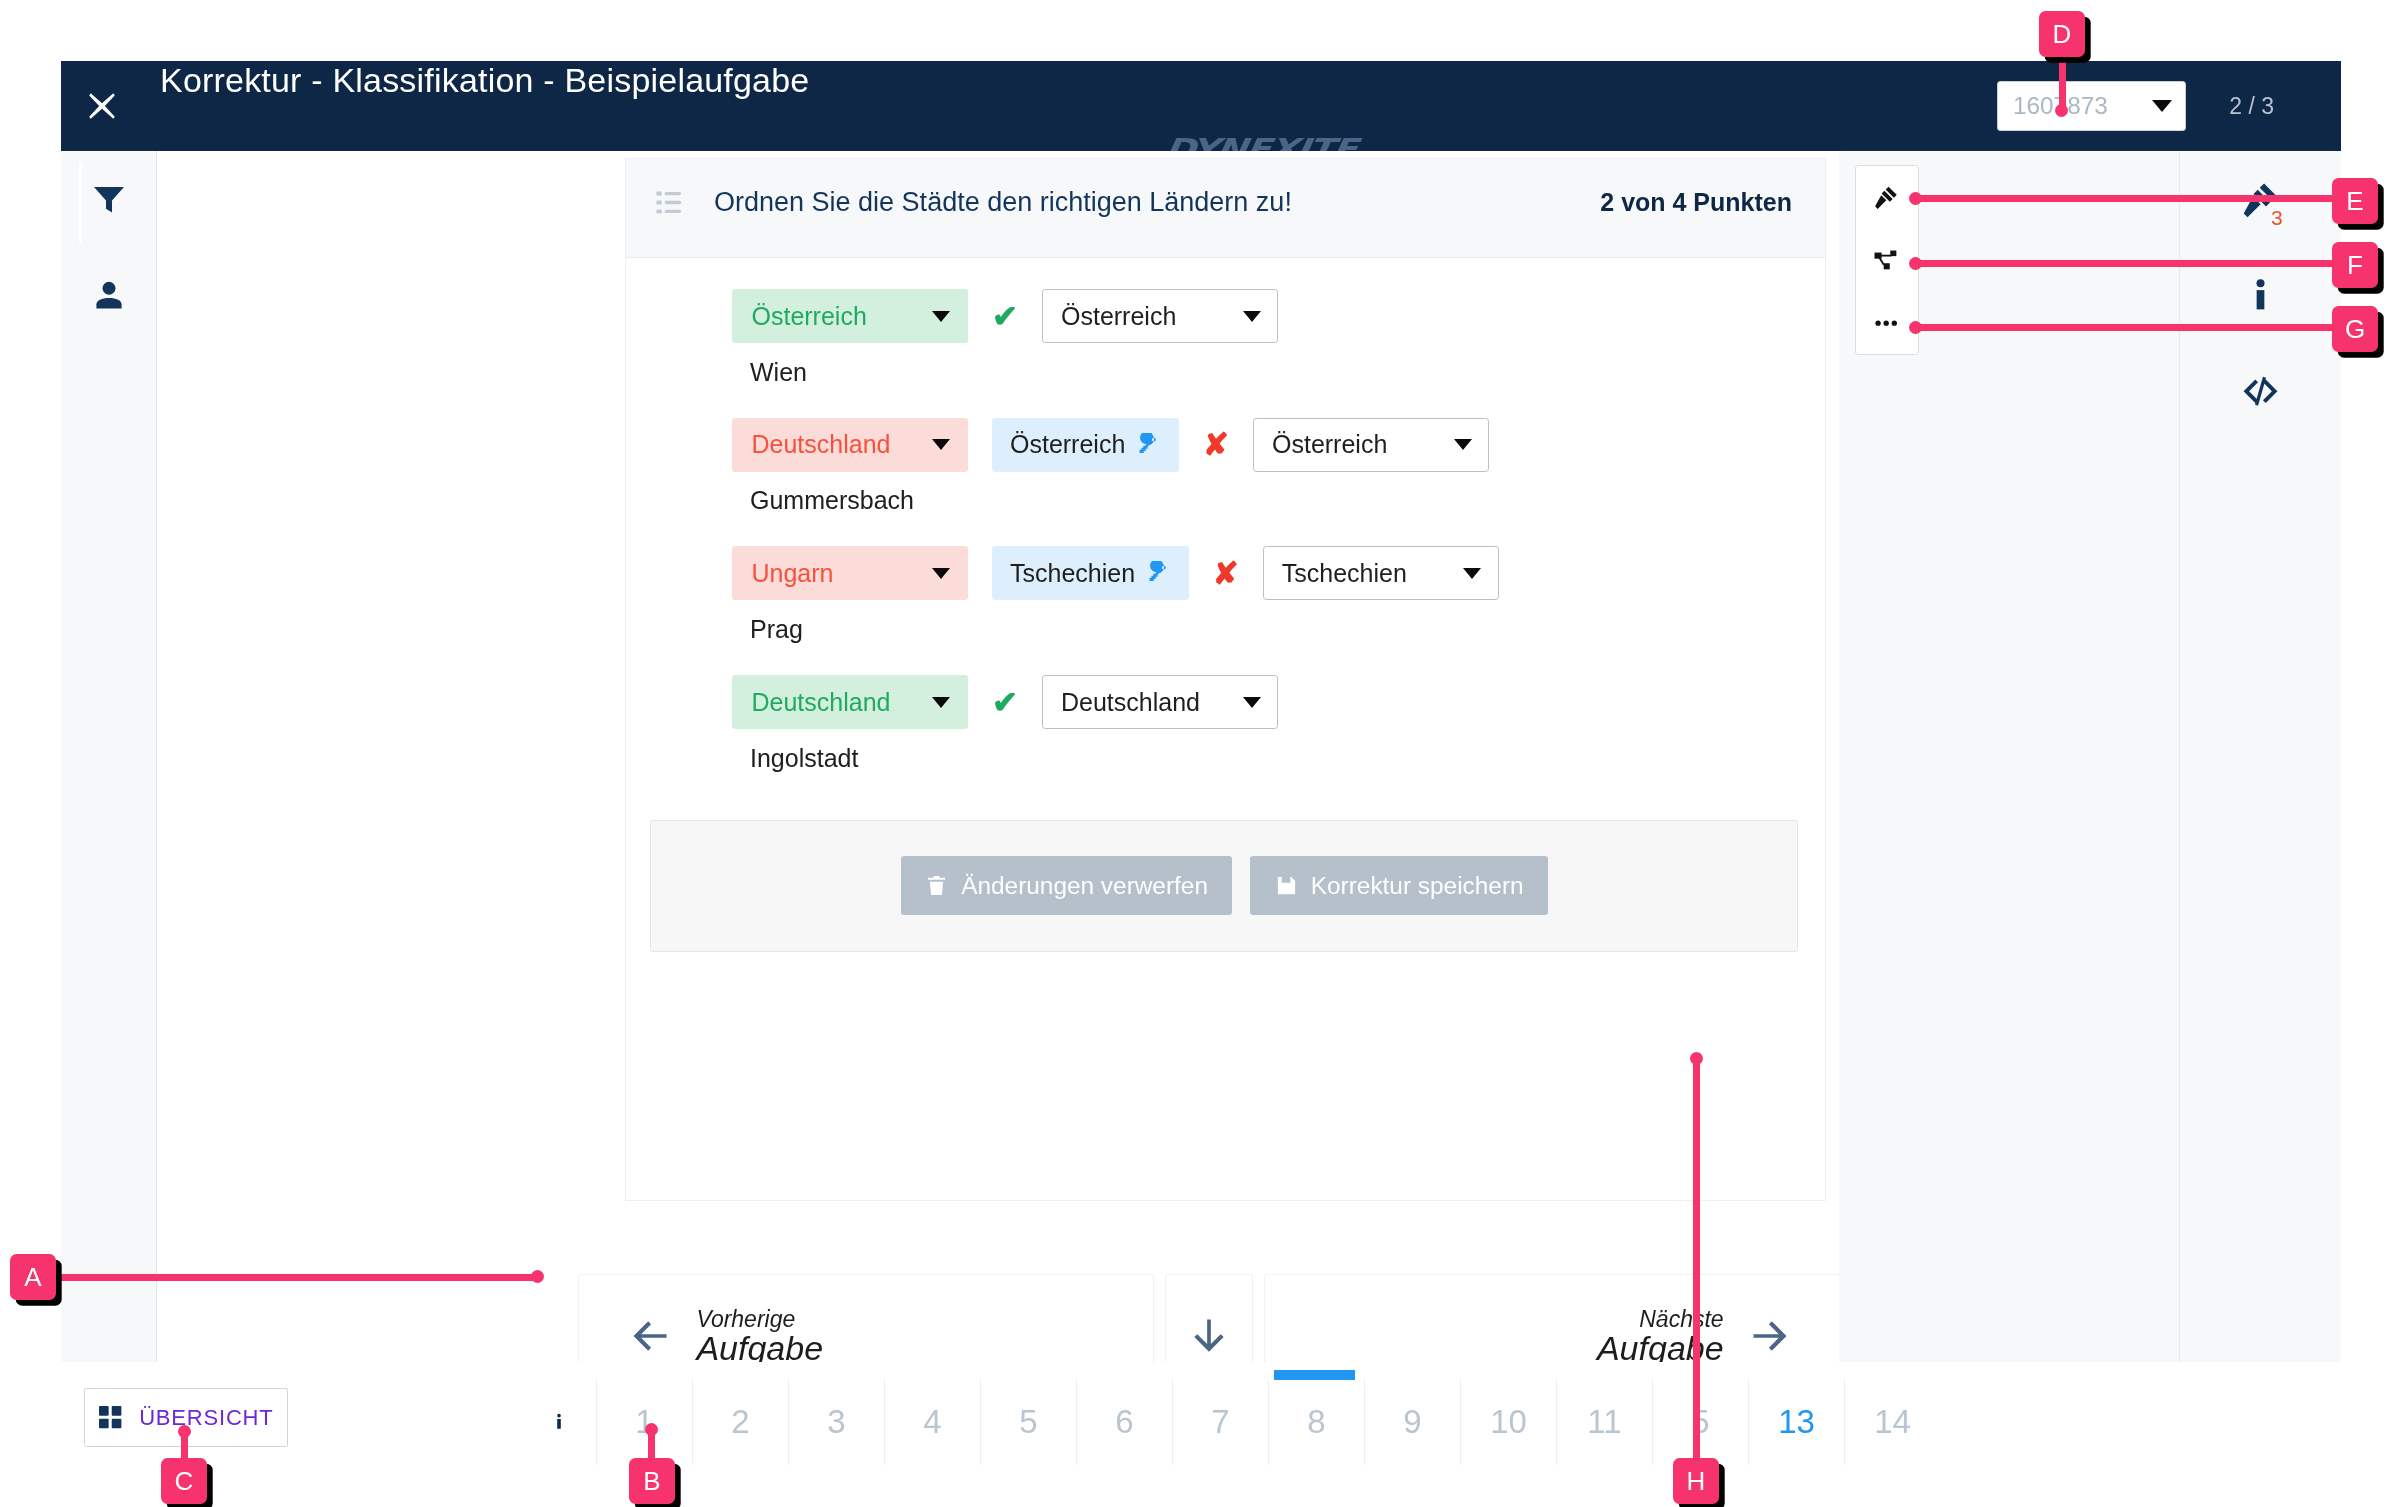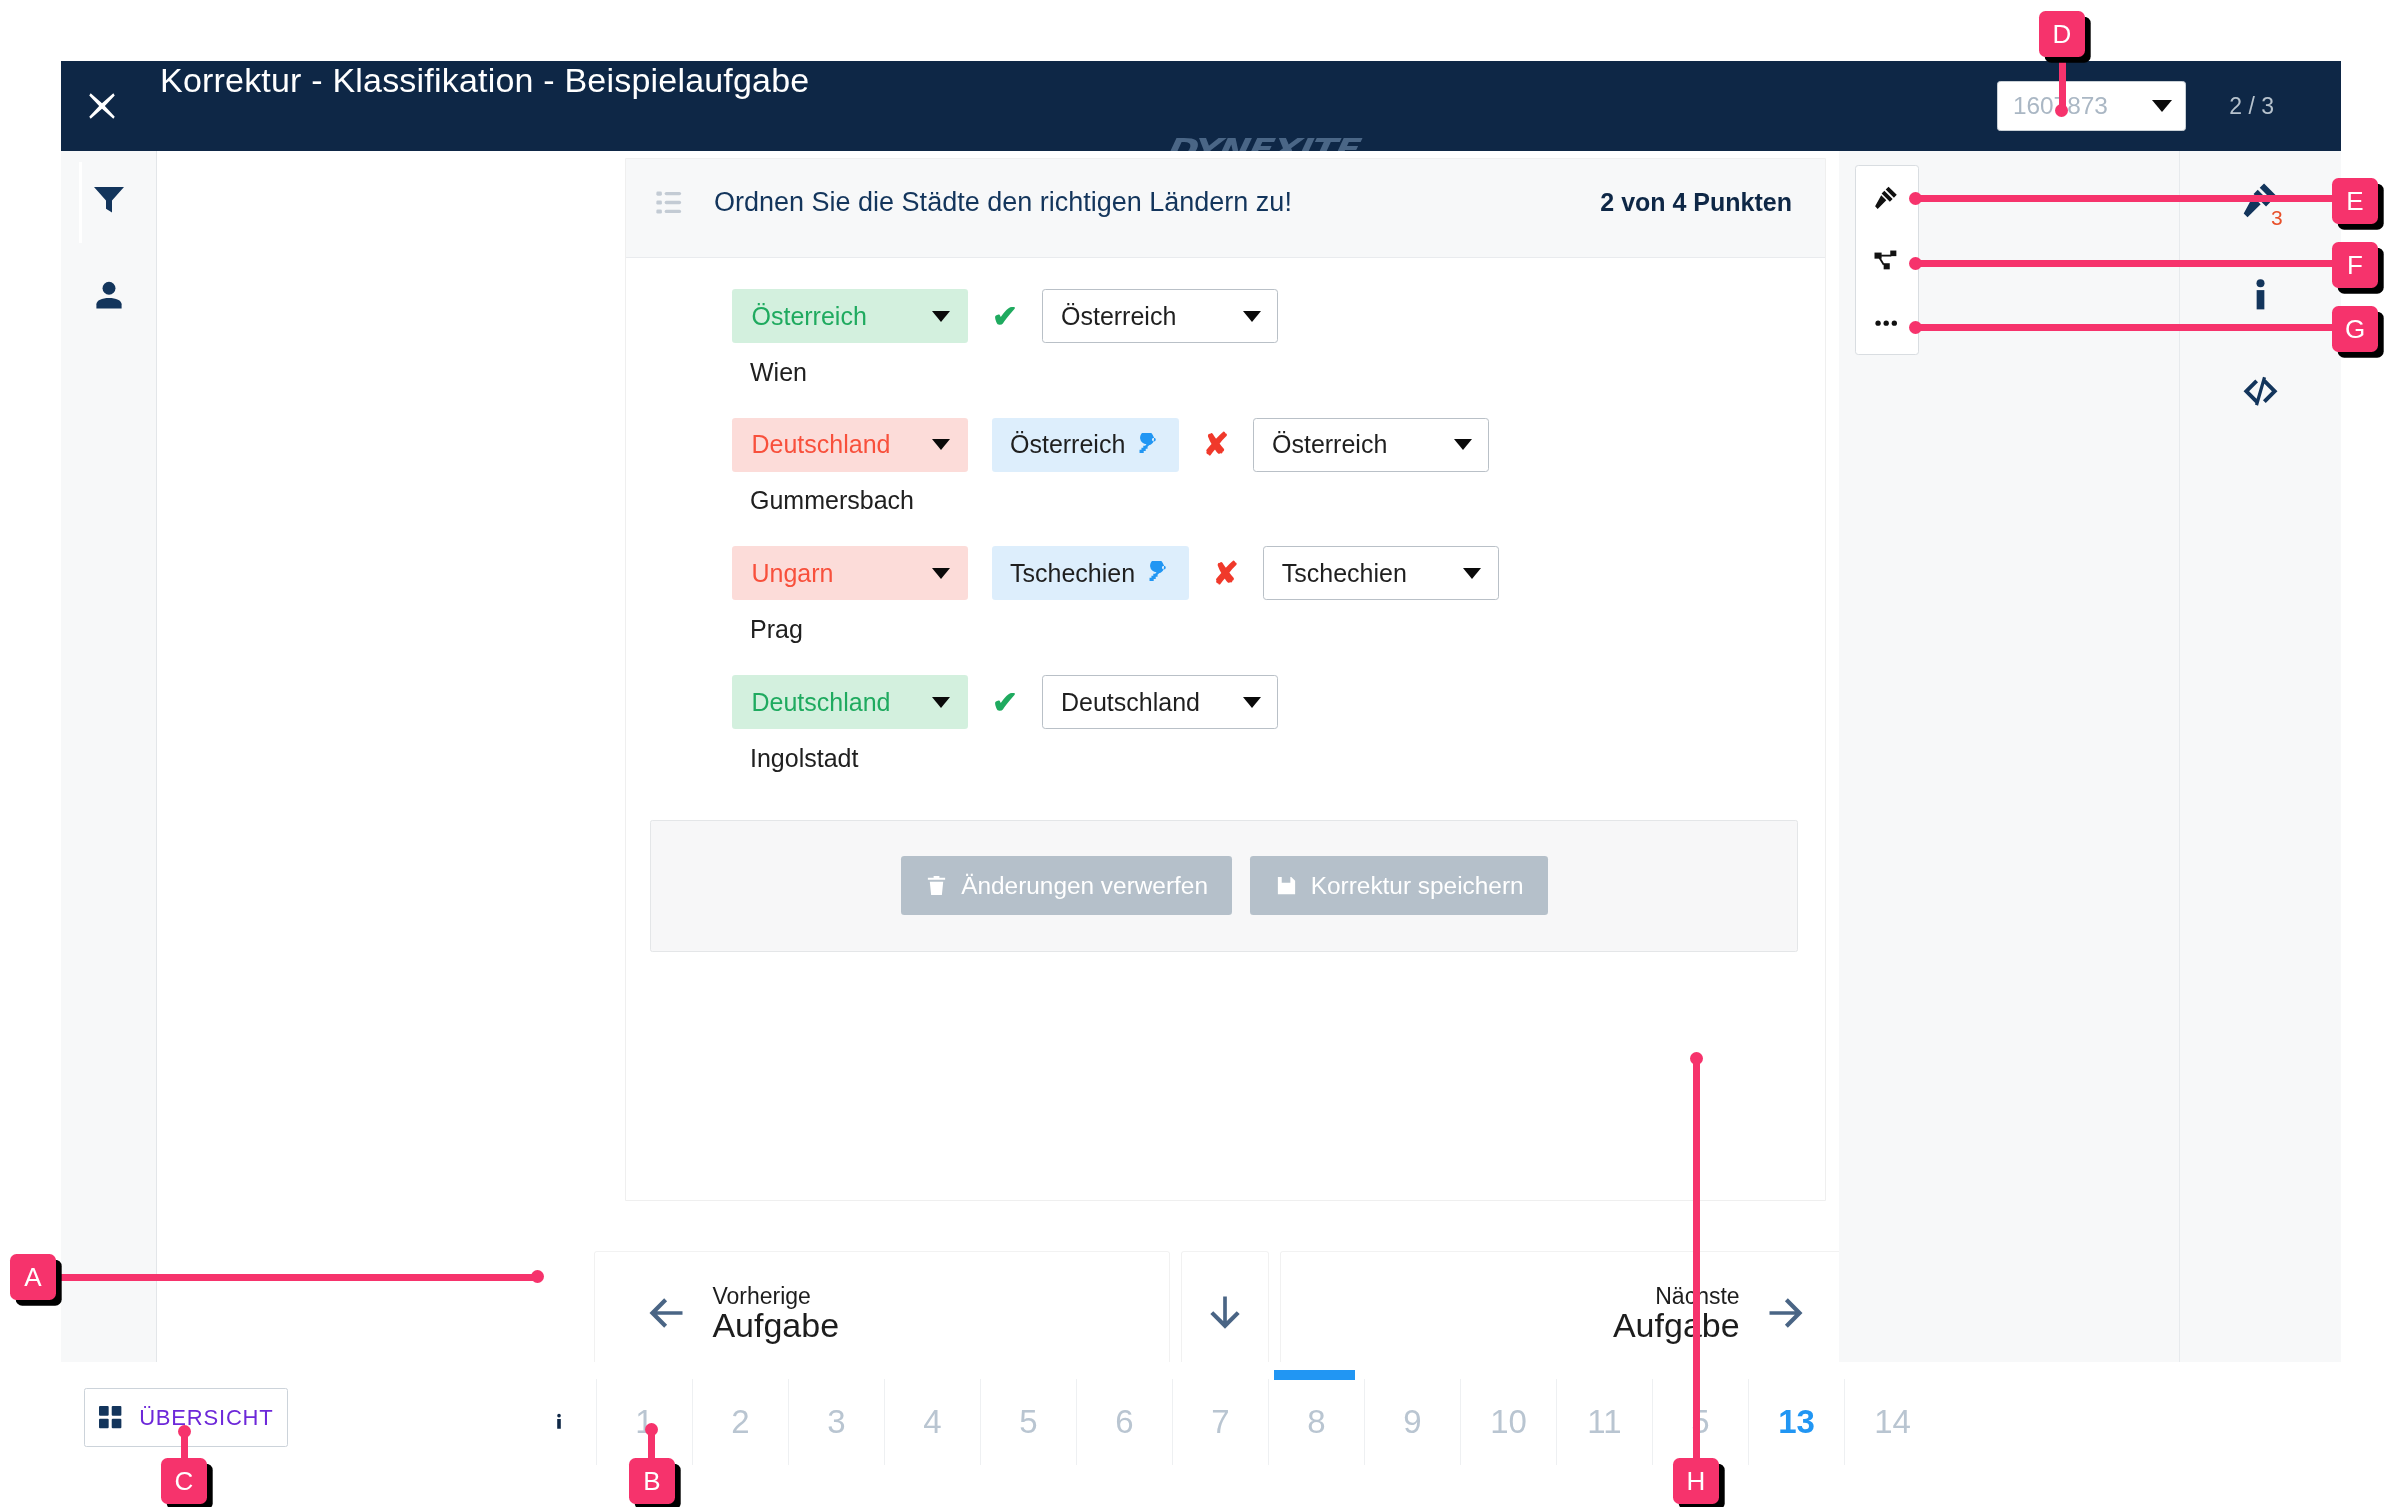--- a/index.html
+++ b/index.html
@@ -151,23 +151,23 @@
   .action-btn {
     height: 59px; background: #b5c0ca; border: none; border-radius: 3.3px;
     color: #ffffff; font-size: 24.4px; font-family: "Liberation Sans", sans-serif;
     display: flex; align-items: center; gap: 13px; padding: 0 24.4px;
     cursor: pointer;
   }
   .action-btn svg { width: 23px; height: 23px; fill: #ffffff; }
 
   
   #nav-strip {
-    position: absolute; left: 112px; top: 1191px;
+    position: absolute; left: 96px; top: 1191px;
     width: 1682px; height: 147px;
-    display: flex; align-items: flex-start; padding-left: 422px;
+    display: flex; align-items: flex-end; padding-left: 422px; font-style: italic;
   }
   .nav-tile {
     background: #ffffff; height: 124px; border-radius: 1.6px;
     box-shadow: 0 0 0 0.8px #eeeeee;
     display: flex; align-items: center; cursor: pointer;
   }
   #nav-prev { width: 638px; padding-left: 49px; }
   #nav-down { width: 96px; margin-left: 13px; justify-content: center; }
   #nav-next { width: 638px; margin-left: 13px; padding-right: 47px;
               justify-content: flex-end; }
@@ -192,21 +192,21 @@
     height: 86px; display: flex; align-items: stretch;
   }
   .pager-cell {
     width: 96px; position: relative;
     display: flex; align-items: center; justify-content: center;
     border-left: 0.8px solid #eef0f2;
     cursor: pointer;
   }
   .pager-cell:first-child { border-left: none; }
   .pager-num { font-size: 33px; color: #b9c5d1; }
-  .pager-cell.current .pager-num { color: #2196f3; font-weight: 700; }
+  .pager-cell.current .pager-num { color: #2196f3; font-weight: 400; }
   .pager-cell .top-bar {
     position: absolute; top: -9px; left: 4.9px; width: 81px; height: 9.8px;
     background: #2196f3;
   }
   #pager-info { width: 75px; }
   #pager-info svg { width: 18px; height: 46px; fill: #0e2746; }
 
   
   #right-region {
     position: absolute; left: 1778px; top: 90px;

